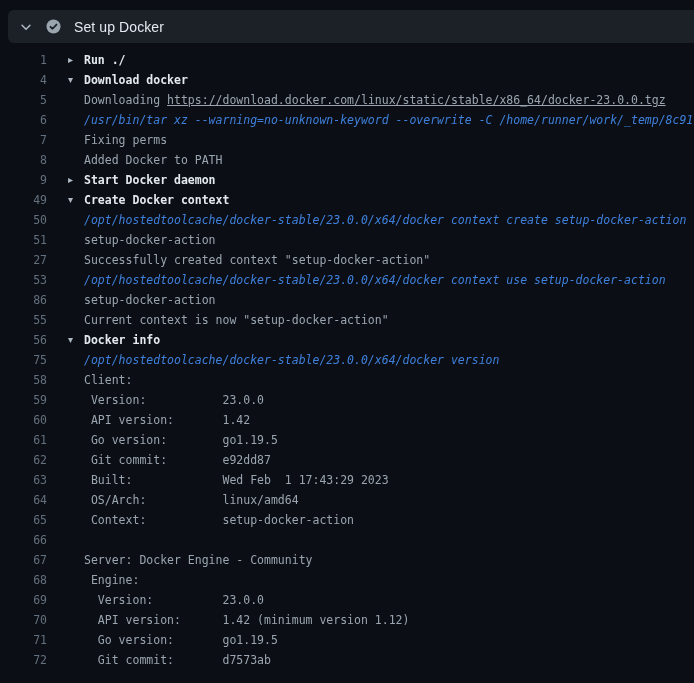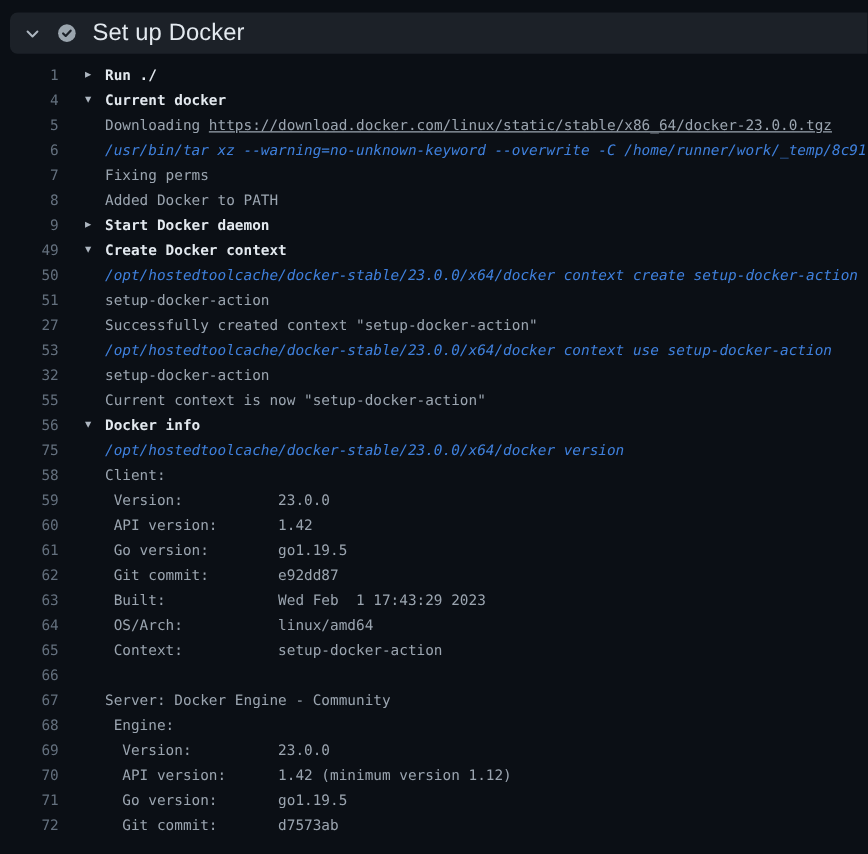--- a/index.html
+++ b/index.html
@@ -28,21 +28,21 @@
     margin-left:11px;width:14px;height:14px;display:flex;align-items:center;justify-content:center;
     flex:0 0 auto;
   }
   .status{
     margin-left:13px;width:15px;height:15px;flex:0 0 auto;
     display:flex;align-items:center;justify-content:center;
   }
   .step-title{
     margin-left:13px;
     color:var(--bright);
-    font-size:19px;
+    font-size:14px;
     letter-spacing:.1px;
   }
   .log{
     position:absolute;left:0;top:50px;width:694px;
     font-family:"DejaVu Sans Mono", monospace;
     font-size:11.5px;
   }
   .row{
     display:flex;height:20px;line-height:20px;white-space:pre;overflow:hidden;
   }
@@ -76,32 +76,32 @@
       <circle cx="8" cy="8" r="7.5" fill="#9ba5ae"></circle>
       <path d="M4.8 8.3 L7 10.4 L11.2 5.9" fill="none" stroke="#1c2128" stroke-width="1.9" stroke-linecap="round" stroke-linejoin="round"></path>
     </svg>
   </span>
   <span class="step-title">Set up Docker</span>
 </div>
 
 <div class="log">
   <div>
       <div class="row"><span class="num">1</span><span class="arrow">▸</span><span class="text"><span class="s-bright">Run ./</span></span></div>
-      <div class="row"><span class="num">4</span><span class="arrow">▾</span><span class="text"><span class="s-bright">Current docker</span></span></div>
+      <div class="row"><span class="num">4</span><span class="arrow">▾</span><span class="text"><span class="s-bright">Download docker</span></span></div>
       <div class="row"><span class="num">5</span><span class="arrow"></span><span class="text"><span class="s-plain">Downloading </span><span class="s-link">https://download.docker.com/linux/static/stable/x86_64/docker-23.0.0.tgz</span></span></div>
       <div class="row"><span class="num">6</span><span class="arrow"></span><span class="text"><span class="s-cmd">/usr/bin/tar xz --warning=no-unknown-keyword --overwrite -C /home/runner/work/_temp/8c91</span></span></div>
       <div class="row"><span class="num">7</span><span class="arrow"></span><span class="text"><span class="s-plain">Fixing perms</span></span></div>
       <div class="row"><span class="num">8</span><span class="arrow"></span><span class="text"><span class="s-plain">Added Docker to PATH</span></span></div>
       <div class="row"><span class="num">9</span><span class="arrow">▸</span><span class="text"><span class="s-bright">Start Docker daemon</span></span></div>
       <div class="row"><span class="num">49</span><span class="arrow">▾</span><span class="text"><span class="s-bright">Create Docker context</span></span></div>
       <div class="row"><span class="num">50</span><span class="arrow"></span><span class="text"><span class="s-cmd">/opt/hostedtoolcache/docker-stable/23.0.0/x64/docker context create setup-docker-action</span></span></div>
       <div class="row"><span class="num">51</span><span class="arrow"></span><span class="text"><span class="s-plain">setup-docker-action</span></span></div>
       <div class="row"><span class="num">27</span><span class="arrow"></span><span class="text"><span class="s-plain">Successfully created context "setup-docker-action"</span></span></div>
       <div class="row"><span class="num">53</span><span class="arrow"></span><span class="text"><span class="s-cmd">/opt/hostedtoolcache/docker-stable/23.0.0/x64/docker context use setup-docker-action</span></span></div>
-      <div class="row"><span class="num">32</span><span class="arrow"></span><span class="text"><span class="s-plain">setup-docker-action</span></span></div>
+      <div class="row"><span class="num">86</span><span class="arrow"></span><span class="text"><span class="s-plain">setup-docker-action</span></span></div>
       <div class="row"><span class="num">55</span><span class="arrow"></span><span class="text"><span class="s-plain">Current context is now "setup-docker-action"</span></span></div>
       <div class="row"><span class="num">56</span><span class="arrow">▾</span><span class="text"><span class="s-bright">Docker info</span></span></div>
       <div class="row"><span class="num">75</span><span class="arrow"></span><span class="text"><span class="s-cmd">/opt/hostedtoolcache/docker-stable/23.0.0/x64/docker version</span></span></div>
       <div class="row"><span class="num">58</span><span class="arrow"></span><span class="text"><span class="s-plain">Client:</span></span></div>
       <div class="row"><span class="num">59</span><span class="arrow"></span><span class="text"><span class="s-plain"> Version:           23.0.0</span></span></div>
       <div class="row"><span class="num">60</span><span class="arrow"></span><span class="text"><span class="s-plain"> API version:       1.42</span></span></div>
       <div class="row"><span class="num">61</span><span class="arrow"></span><span class="text"><span class="s-plain"> Go version:        go1.19.5</span></span></div>
       <div class="row"><span class="num">62</span><span class="arrow"></span><span class="text"><span class="s-plain"> Git commit:        e92dd87</span></span></div>
       <div class="row"><span class="num">63</span><span class="arrow"></span><span class="text"><span class="s-plain"> Built:             Wed Feb  1 17:43:29 2023</span></span></div>
       <div class="row"><span class="num">64</span><span class="arrow"></span><span class="text"><span class="s-plain"> OS/Arch:           linux/amd64</span></span></div>

